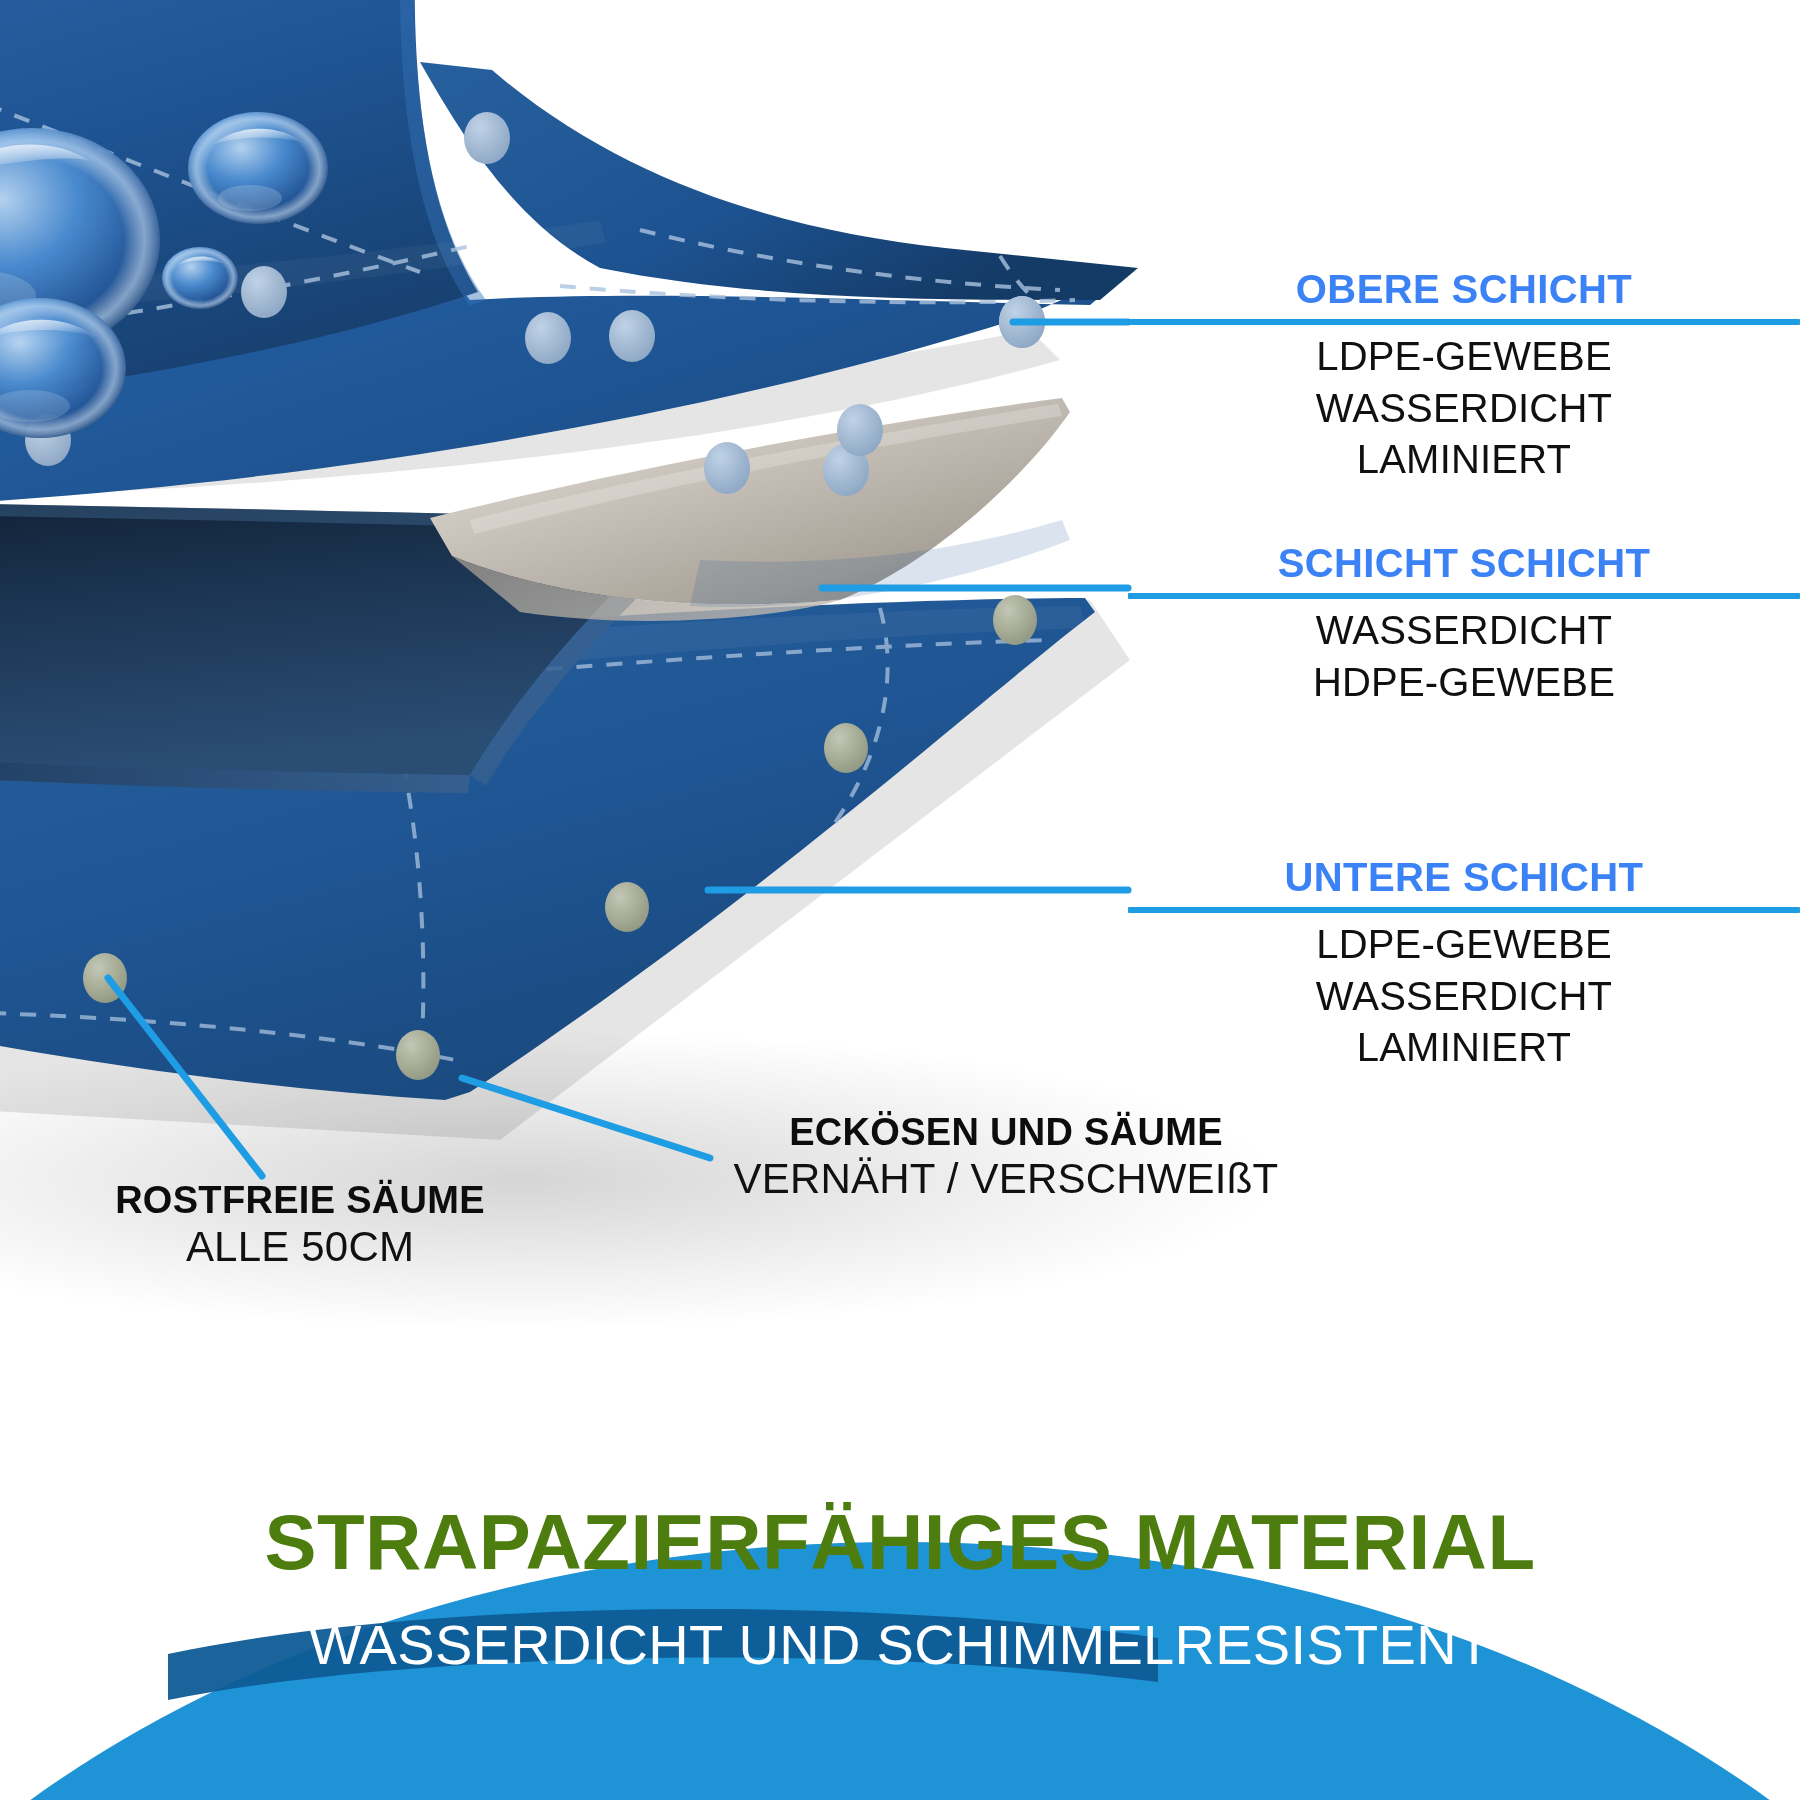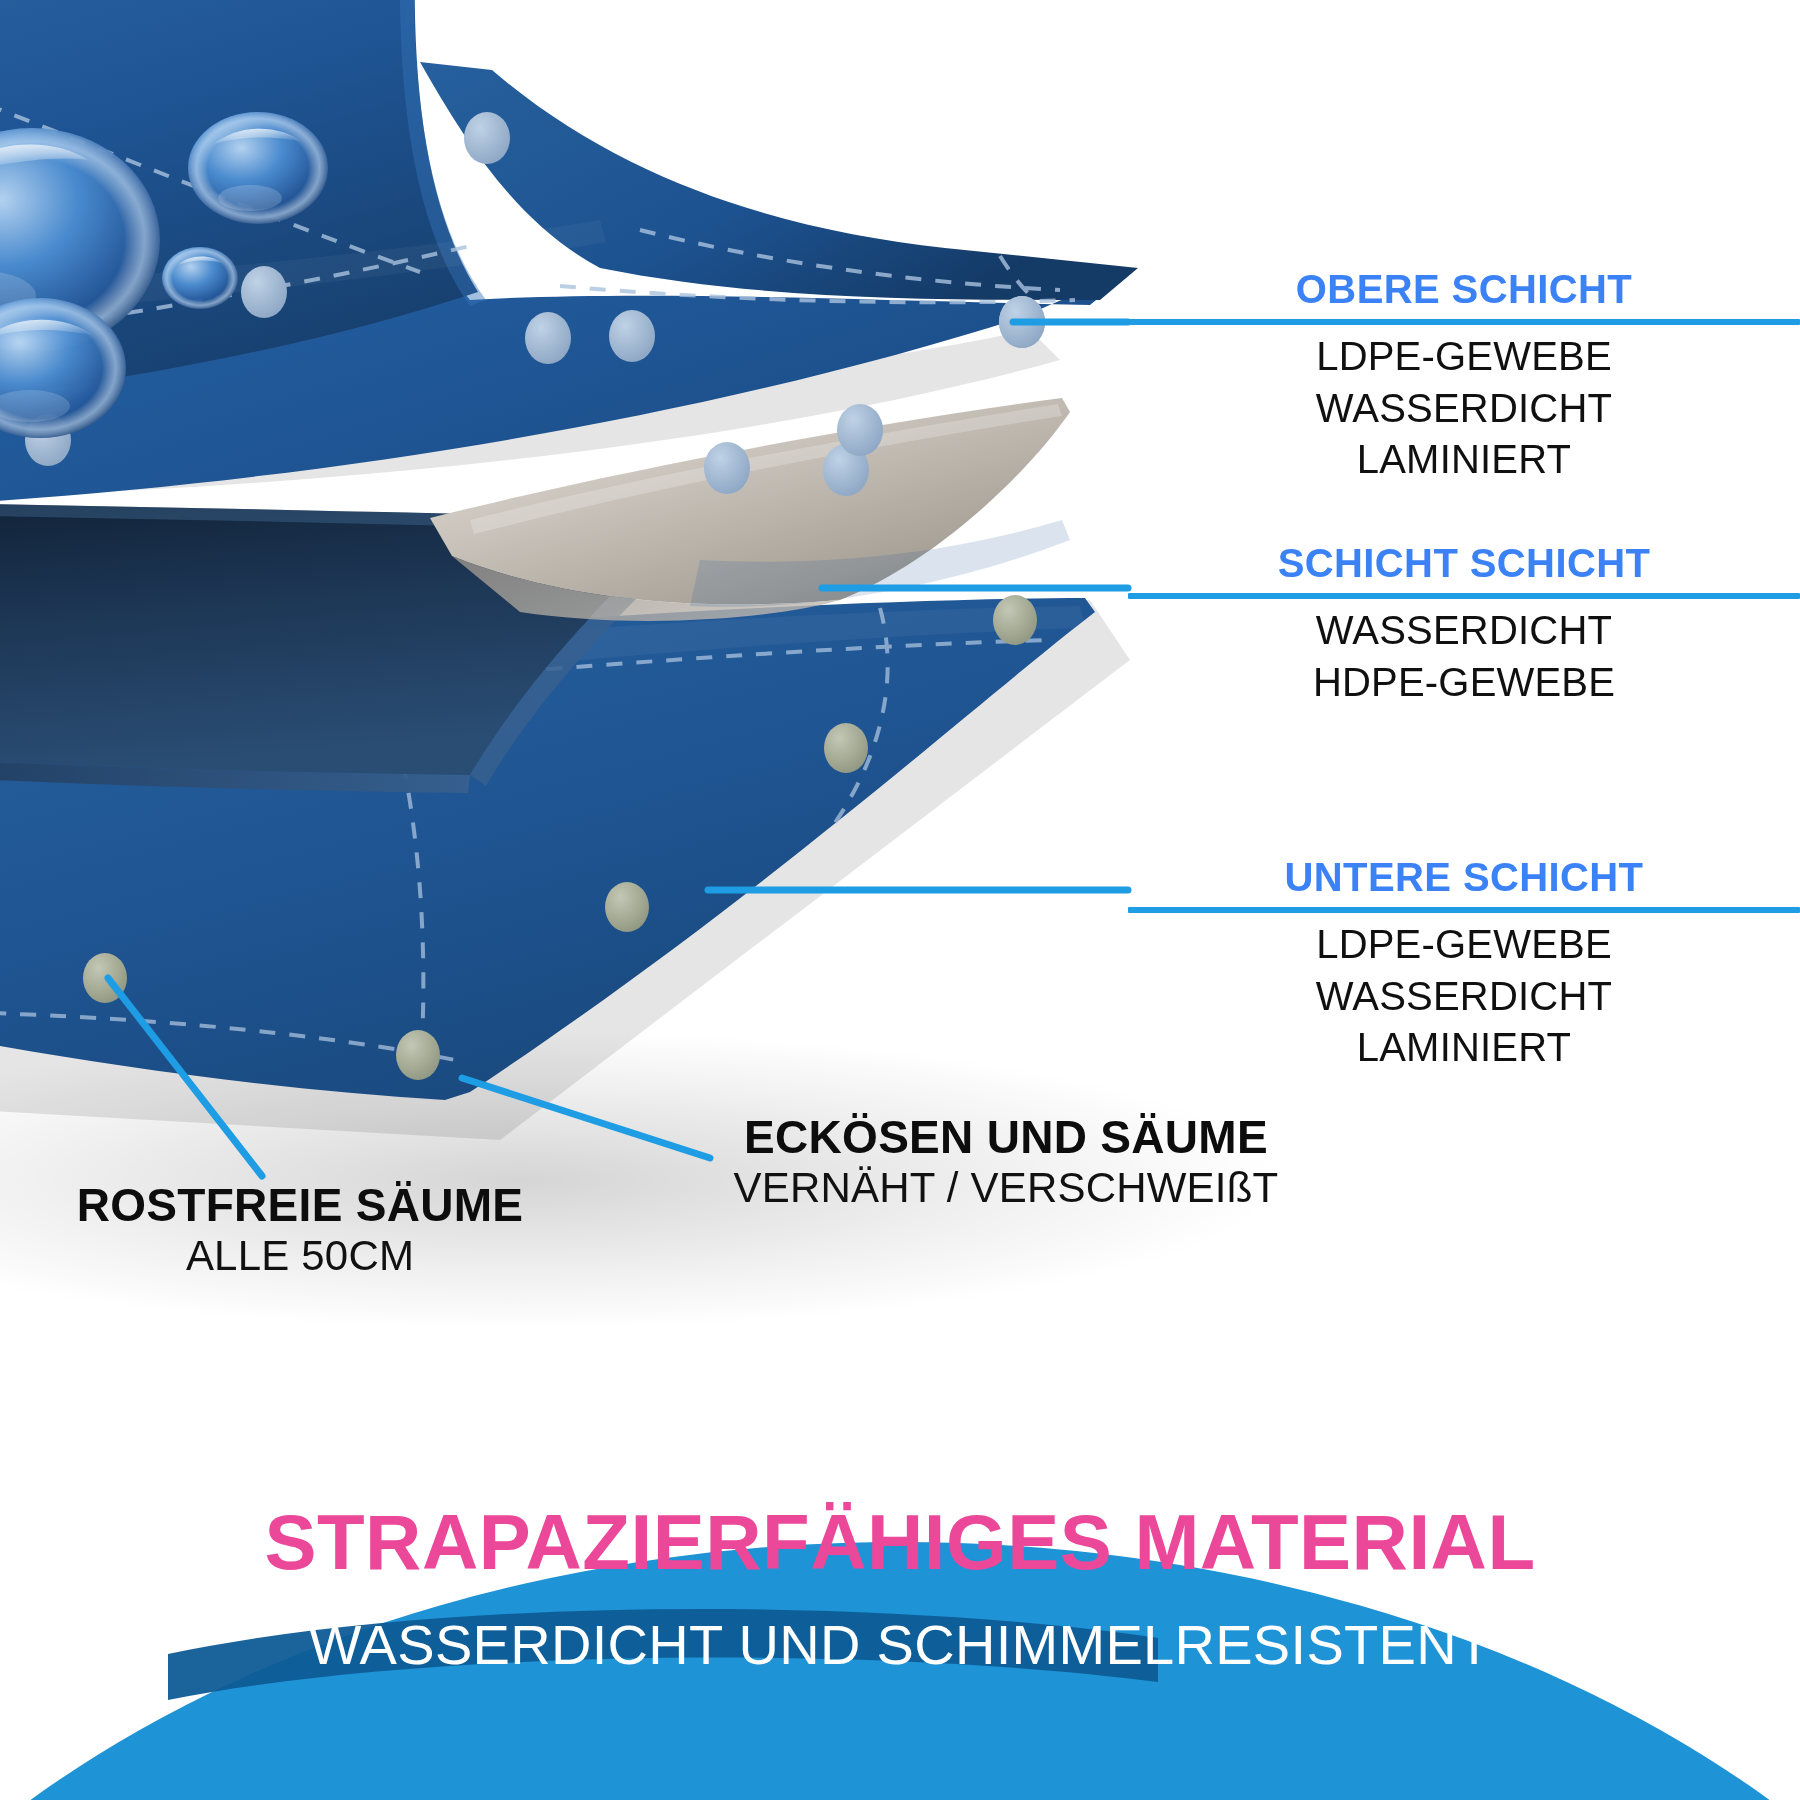--- a/index.html
+++ b/index.html
@@ -37,37 +37,37 @@
   }
 
   
   #callout-top{left:1128px;top:268px;width:672px;}
   #callout-mid{left:1128px;top:542px;width:672px;}
   #callout-bot{left:1128px;top:856px;width:672px;}
 
   
   .callout-free{position:absolute;text-align:center;}
   .callout-free .f-title{
-    font-weight:700;font-size:46px;color:#0d0d0d;line-height:1.1;white-space:nowrap;letter-spacing:0.3px;
+    font-weight:700;font-size:38px;color:#0d0d0d;line-height:1.1;white-space:nowrap;letter-spacing:0.3px;
   }
   .callout-free .f-sub{
     font-weight:400;font-size:42px;color:#111111;line-height:1.18;white-space:nowrap;letter-spacing:0.2px;
   }
   #callout-eyelets{left:20px;top:1180px;width:560px;}
   #callout-seams{left:636px;top:1112px;width:740px;}
 
   
   #banner{position:absolute;left:0;top:1352px;width:1800px;height:448px;overflow:hidden;}
   #banner-text{
     position:absolute;left:0;top:0;width:1800px;height:448px;
     display:flex;flex-direction:column;align-items:center;justify-content:center;
     pointer-events:none;
   }
   #banner-title{
-    font-weight:700;font-size:78px;color:#ec4899;letter-spacing:0.5px;
+    font-weight:700;font-size:78px;color:#4d7c0f;letter-spacing:0.5px;
     line-height:1.0;white-space:nowrap;position:relative;z-index:3;
     margin-top:24px;
   }
   #banner-sub{
     font-weight:400;font-size:56px;color:#ffffff;letter-spacing:0.3px;
     line-height:1.0;white-space:nowrap;position:relative;z-index:3;
     margin-top:36px;
   }
 </style>
 </head>

